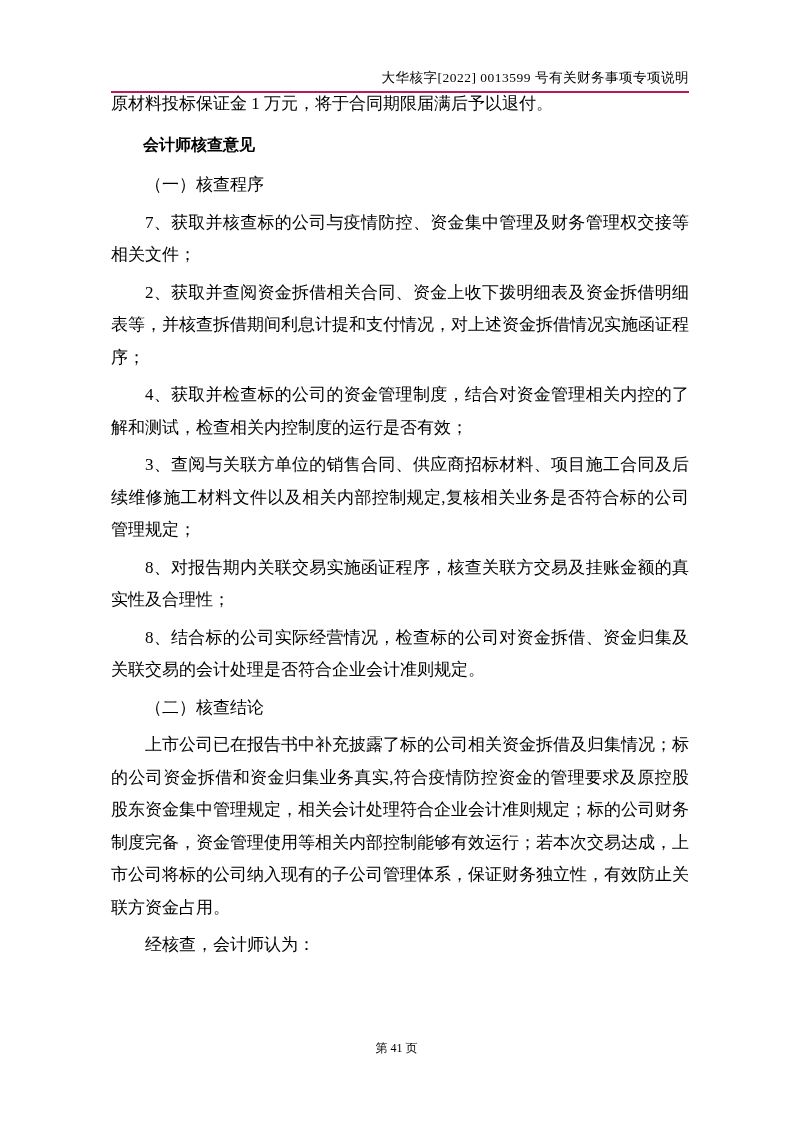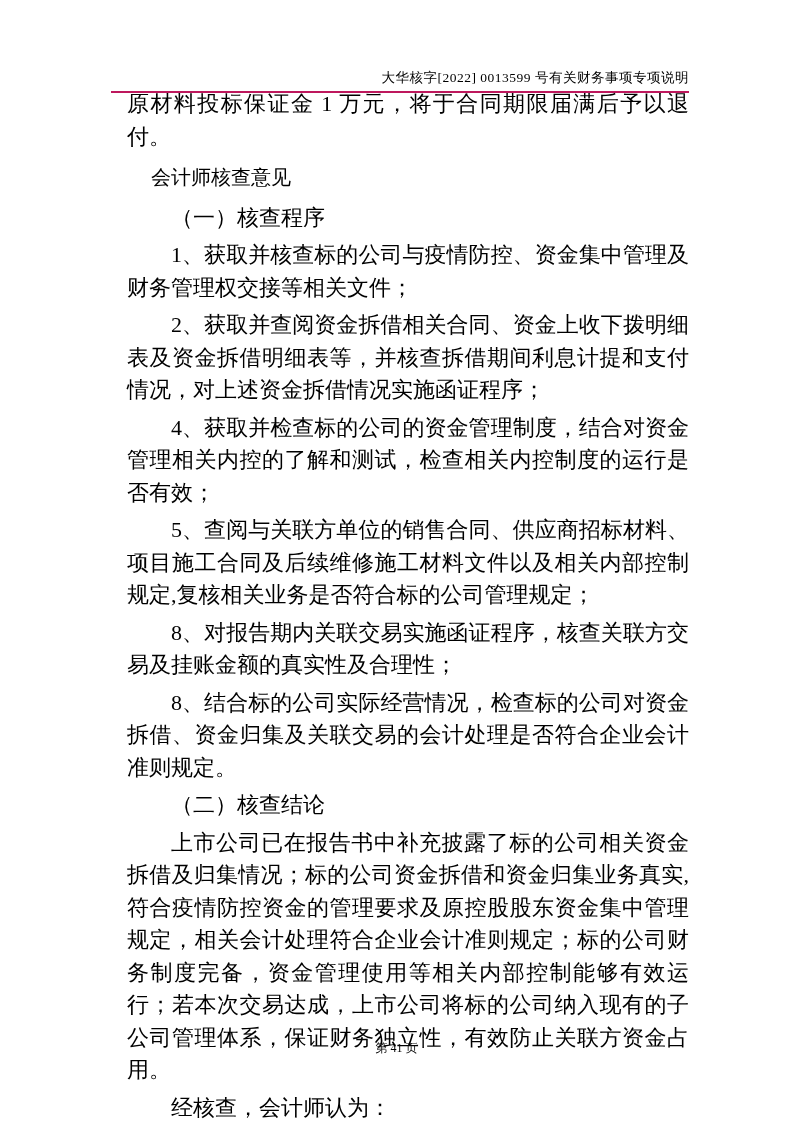--- a/index.html
+++ b/index.html
@@ -29,35 +29,35 @@
     border-bottom: 2px solid #be185d;
     margin-top: 17px;
   }
   .content {
     position: absolute;
     top: 88px;
     left: 111px;
     right: 104px;
   }
   .content p {
-    margin: 0 0 5px 16px;
-    font-size: 22px;
+    margin: 0 0 5px 0;
+    font-size: 17px;
     line-height: 32.5px;
     text-align: justify;
     text-indent: 2em;
     word-break: break-all;
   }
   .content p.no-indent {
     text-indent: 0;
   }
   .content h2 {
     margin: 8px 0 8px 0;
-    font-size: 20px;
+    font-size: 16px;
     line-height: 32.5px;
-    font-weight: normal;
+    font-weight: bold;
     text-indent: 2em;
   }
   .doc-footer {
     position: absolute;
     top: 1038px;
     left: 0;
     right: 0;
     text-align: center;
     font-size: 12px;
     line-height: 20px;
@@ -74,27 +74,27 @@
 
   <div class="content">
 
     <p class="no-indent">原材料投标保证金 1 万元，将于合同期限届满后予以退付。</p>
 
 
     <h2>会计师核查意见</h2>
 
     <p>（一）核查程序</p>
 
-    <p>1、获取并核查标的公司与疫情防控、资金集中管理及财务管理权交接等相关文件；</p>
+    <p>7、获取并核查标的公司与疫情防控、资金集中管理及财务管理权交接等相关文件；</p>
 
     <p>2、获取并查阅资金拆借相关合同、资金上收下拨明细表及资金拆借明细表等，并核查拆借期间利息计提和支付情况，对上述资金拆借情况实施函证程序；</p>
 
     <p>4、获取并检查标的公司的资金管理制度，结合对资金管理相关内控的了解和测试，检查相关内控制度的运行是否有效；</p>
 
-    <p>5、查阅与关联方单位的销售合同、供应商招标材料、项目施工合同及后续维修施工材料文件以及相关内部控制规定,复核相关业务是否符合标的公司管理规定；</p>
+    <p>3、查阅与关联方单位的销售合同、供应商招标材料、项目施工合同及后续维修施工材料文件以及相关内部控制规定,复核相关业务是否符合标的公司管理规定；</p>
 
     <p>8、对报告期内关联交易实施函证程序，核查关联方交易及挂账金额的真实性及合理性；</p>
 
     <p>8、结合标的公司实际经营情况，检查标的公司对资金拆借、资金归集及关联交易的会计处理是否符合企业会计准则规定。</p>
 
     <p>（二）核查结论</p>
 
     <p>上市公司已在报告书中补充披露了标的公司相关资金拆借及归集情况；标的公司资金拆借和资金归集业务真实,符合疫情防控资金的管理要求及原控股股东资金集中管理规定，相关会计处理符合企业会计准则规定；标的公司财务制度完备，资金管理使用等相关内部控制能够有效运行；若本次交易达成，上市公司将标的公司纳入现有的子公司管理体系，保证财务独立性，有效防止关联方资金占用。</p>
 
     <p>经核查，会计师认为：</p>

